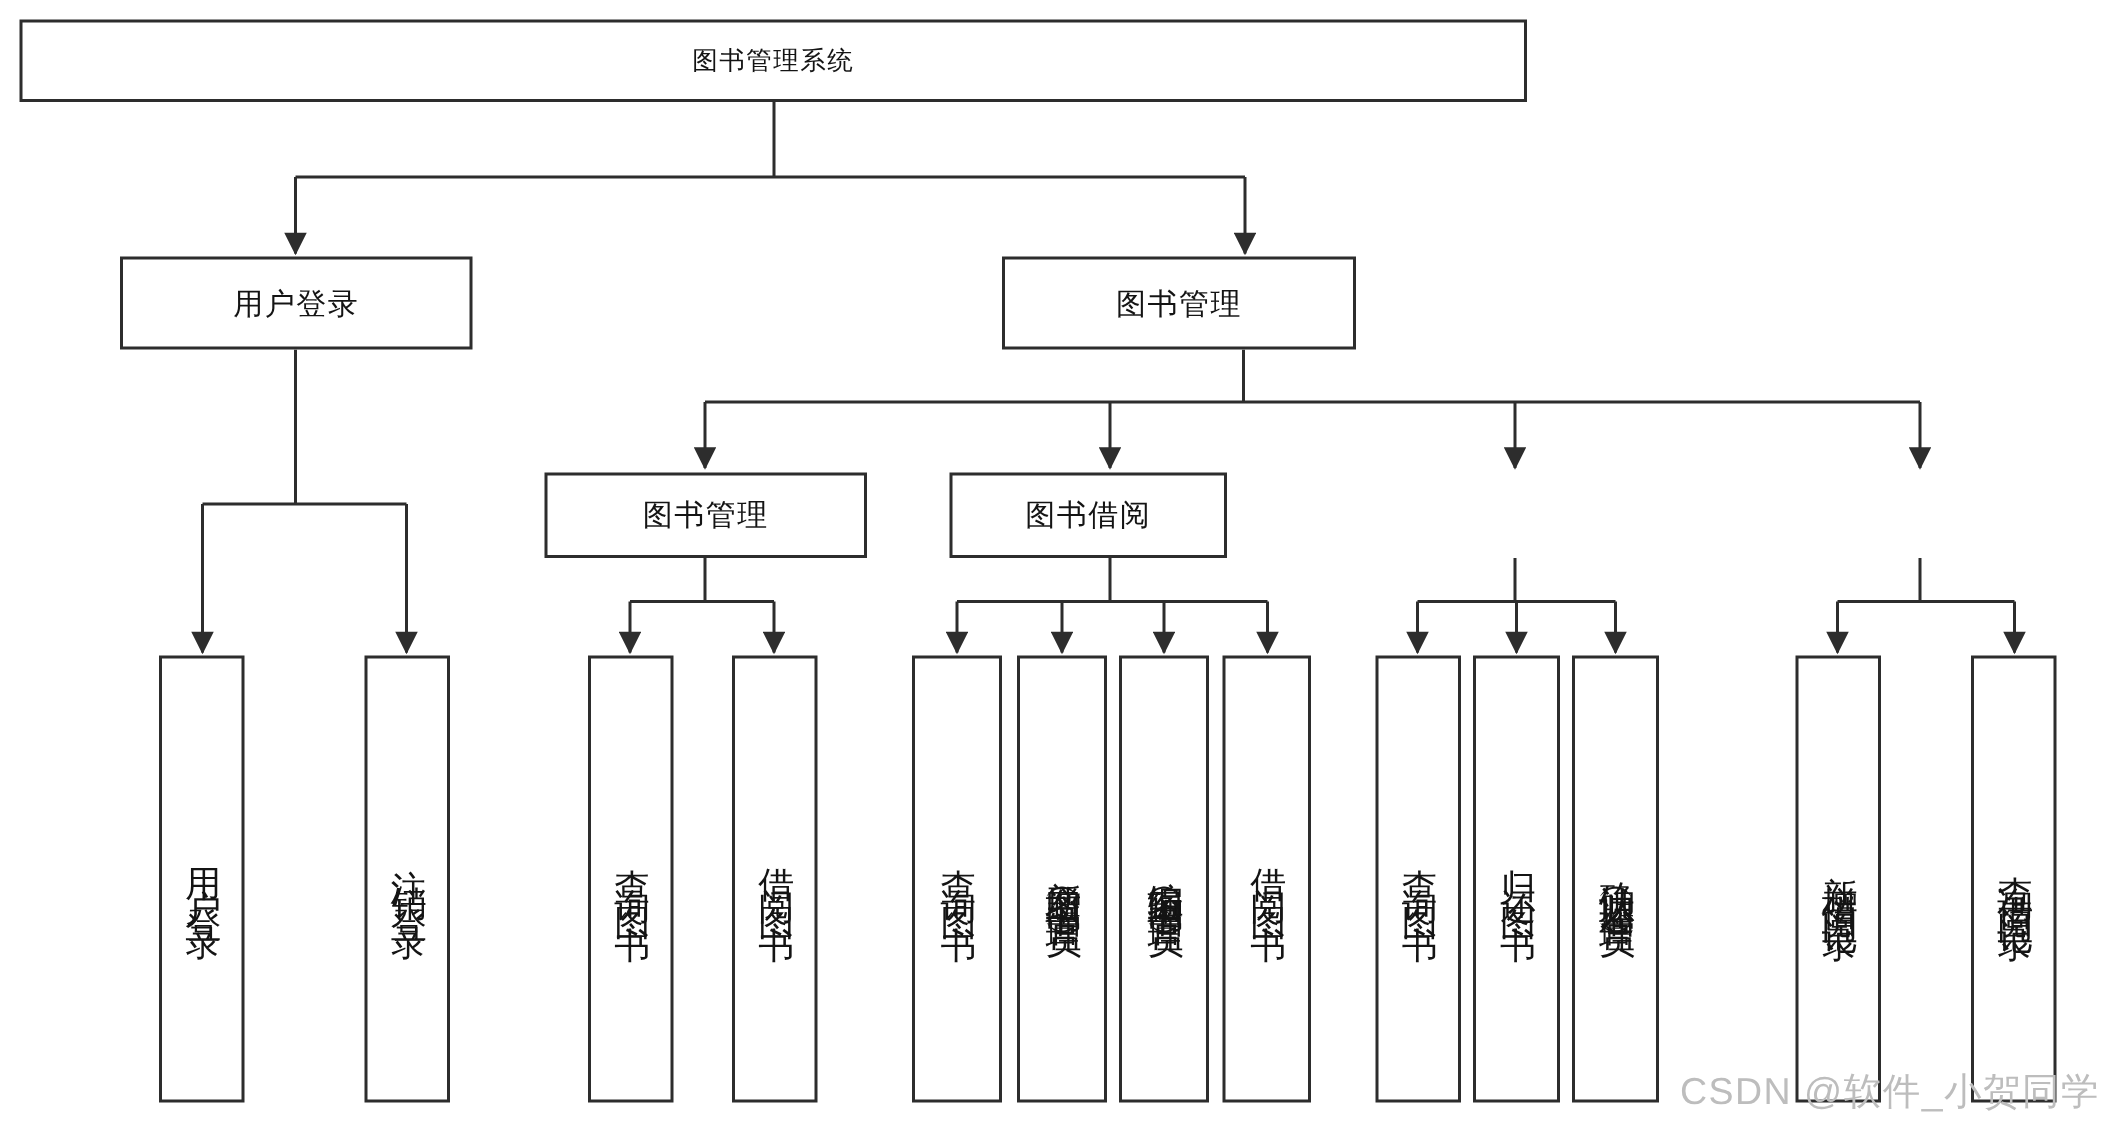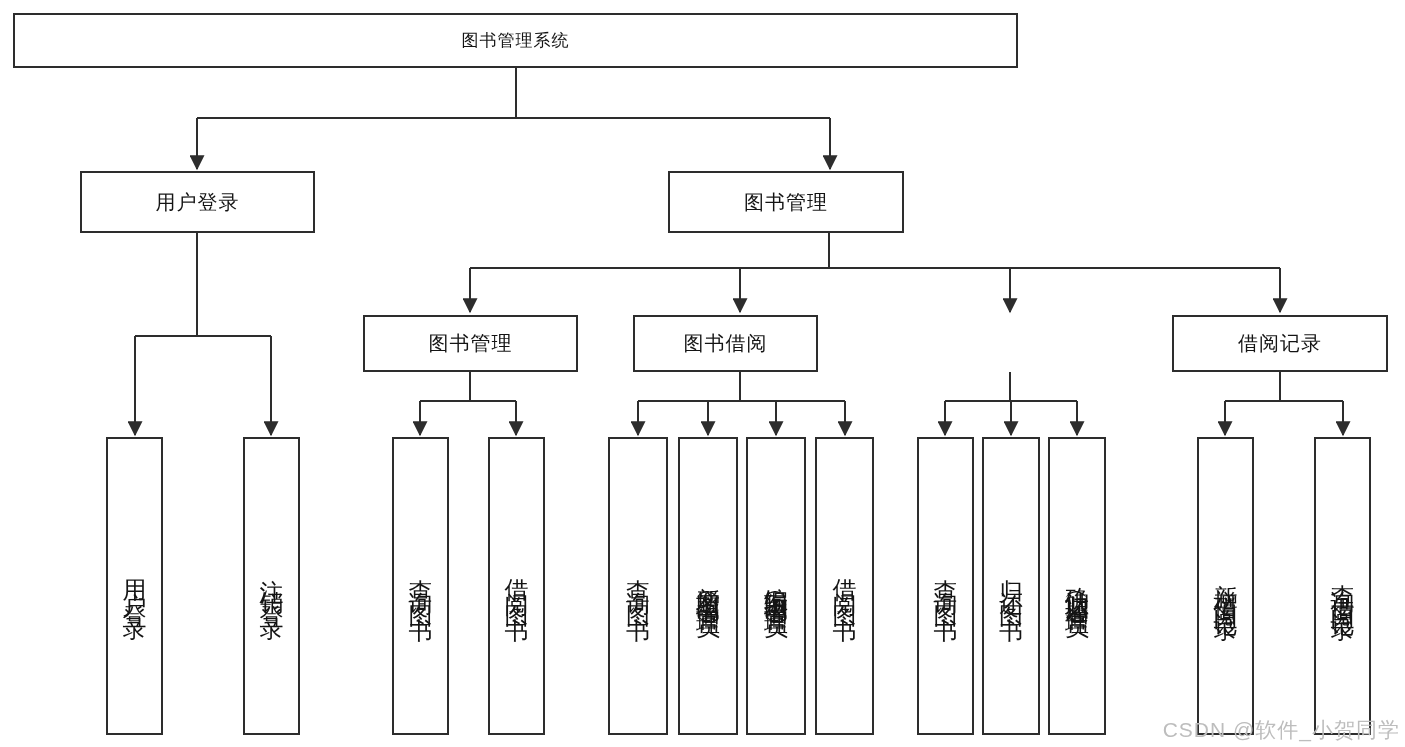--- a/index.html
+++ b/index.html
@@ -37,21 +37,21 @@
     text-orientation: mixed;
     line-height: 1;
     white-space: nowrap;
   }
   .sp-wide  .vtext { letter-spacing: 13px; }
   .sp-mid   .vtext { letter-spacing: 7px; }
   .sp-tight .vtext { letter-spacing: 4px; }
   .watermark {
     position: absolute;
     right: 5px; bottom: 3px;
-    font-size: 21px;
+    font-size: 25px;
     color: #bdbdbd;
     letter-spacing: 1px;
     z-index: 5;
   }
 </style>
 </head>
 <body>
 
 <div class="stage">
 
@@ -108,23 +108,20 @@
   <div class="node h" style="left:668px; top:171px; width:236px; height:62px;">
     <span>图书管理</span>
   </div>
 
   <div class="node h" style="left:363px; top:315px; width:215px; height:57px;">
     <span>图书管理</span>
   </div>
   <div class="node h" style="left:633px; top:315px; width:185px; height:57px;">
     <span>图书借阅</span>
   </div>
-  <div class="node h" style="left:1172px; top:315px; width:216px; height:57px;">
-    <span>借阅记录</span>
-  </div>
 
   <div class="node leaf sp-wide" style="left:106px; top:437px; width:57px; height:298px;">
     <span class="vtext">用户登录</span>
   </div>
   <div class="node leaf sp-wide" style="left:243px; top:437px; width:57px; height:298px;">
     <span class="vtext">注销登录</span>
   </div>
 
   <div class="node leaf sp-wide" style="left:392px; top:437px; width:57px; height:298px;">
     <span class="vtext">查询图书</span>

